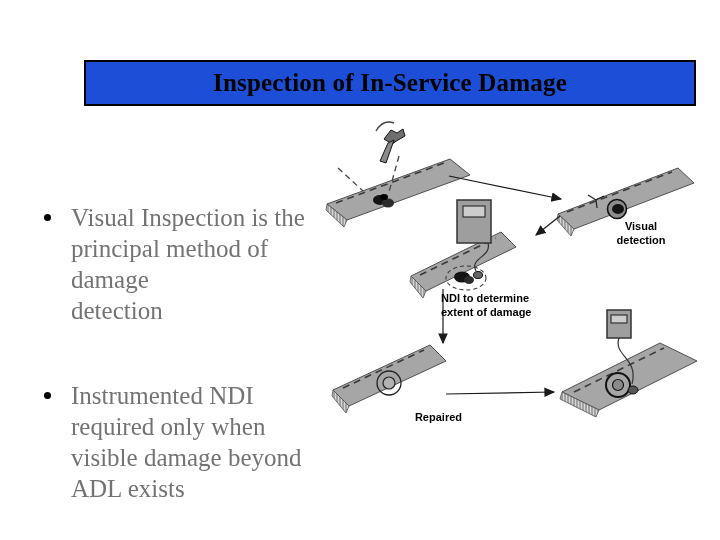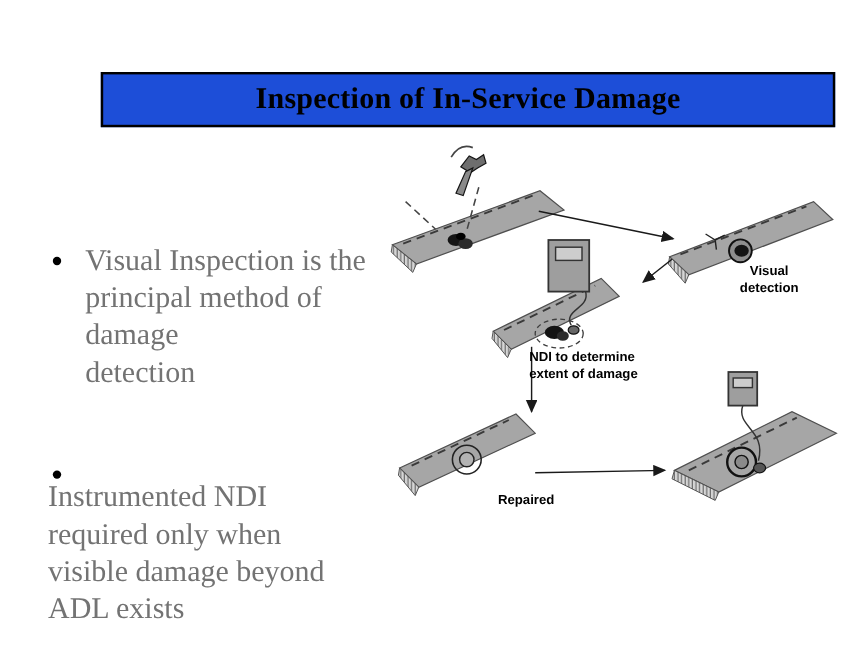--- a/index.html
+++ b/index.html
@@ -10,21 +10,21 @@
   
   .title-box{position:absolute;left:53px;top:60px;width:608px;height:42px;
              border:2px solid #000;background:#1d4ed8;
              display:flex;align-items:center;justify-content:center;margin-left:31px;}
   .title-text{font-family:"Liberation Serif",serif;font-weight:bold;
               font-size:25px;color:#000;letter-spacing:.2px;white-space:nowrap;}
 
   
   .bullet{position:absolute;left:40px;display:flex;align-items:flex-start;}
   .bullet-1{top:202px;}
-  .bullet-2{top:380px;flex-direction:column;}
+  .bullet-2{top:380px;}
   .dot{width:7px;height:7px;border-radius:50%;background:#000;
        margin:12px 20px 0 4px;flex:0 0 auto;}
   .bullet-text{font-family:"Liberation Serif",serif;font-size:25px;
                line-height:31px;color:#737373;white-space:pre-line;}
 
   
   .dlabel{position:absolute;font-family:Liberation Sans, sans-serif;
           font-weight:bold;font-size:11px;line-height:13.5px;color:#000;
           white-space:pre-line;}
   .lbl-visual{left:595px;top:220px;width:92px;text-align:center;}

